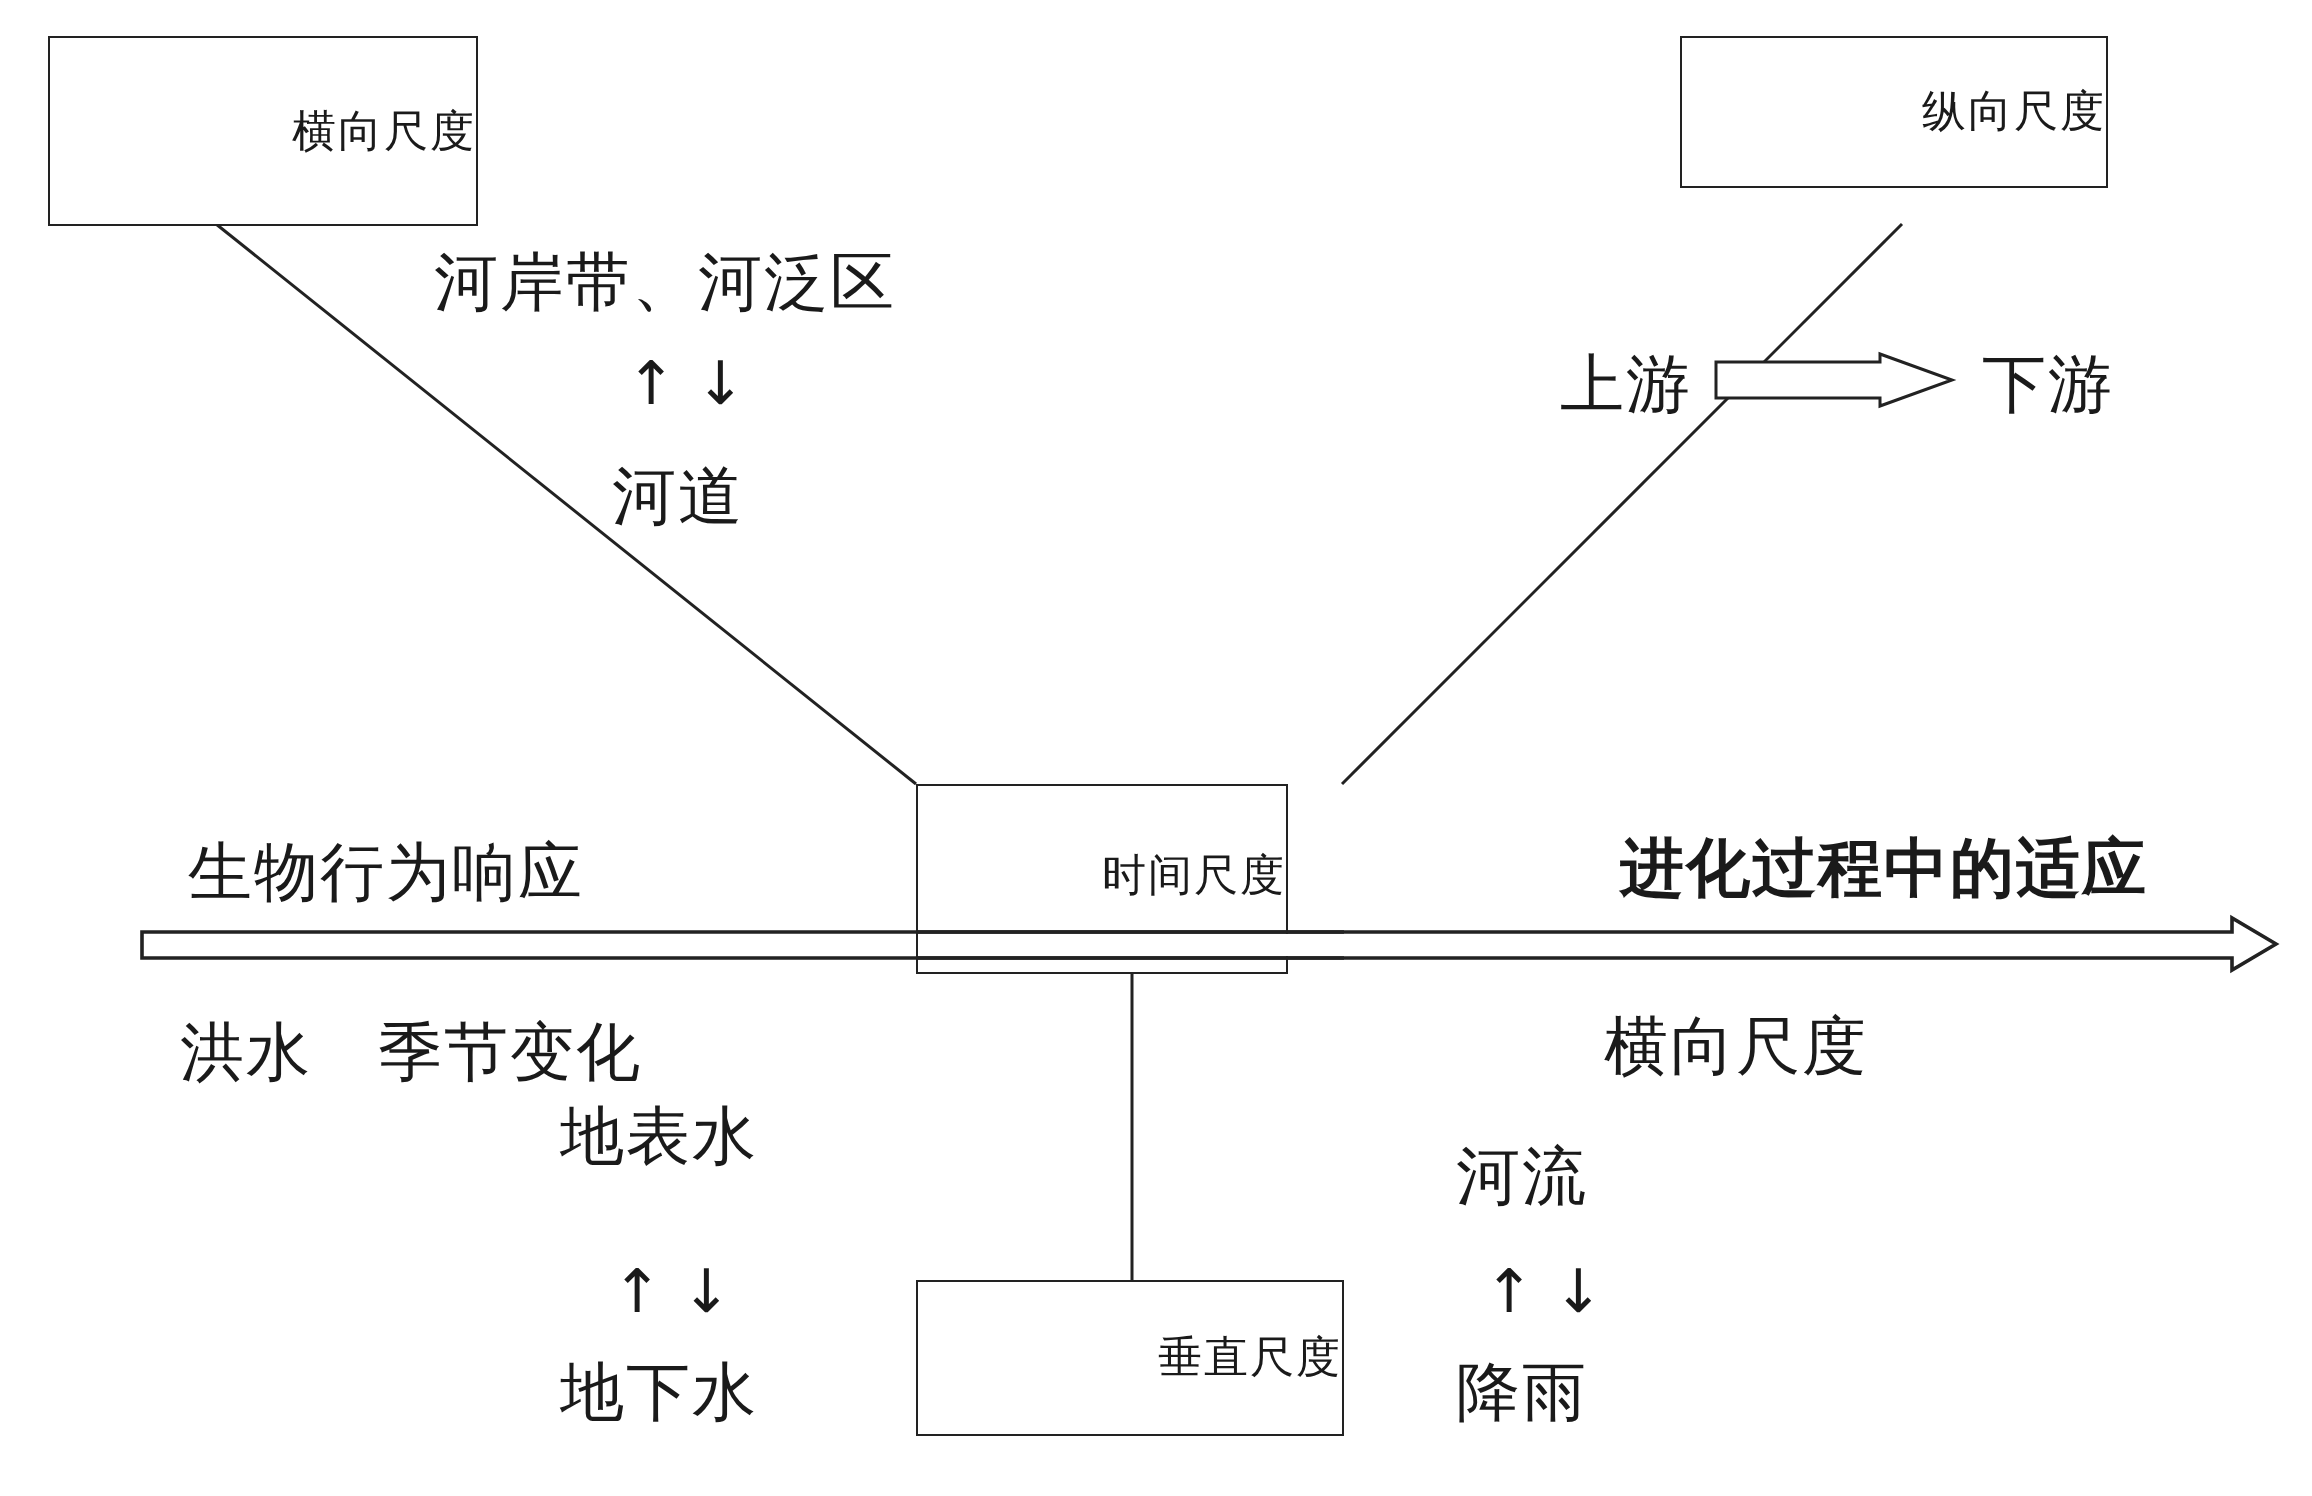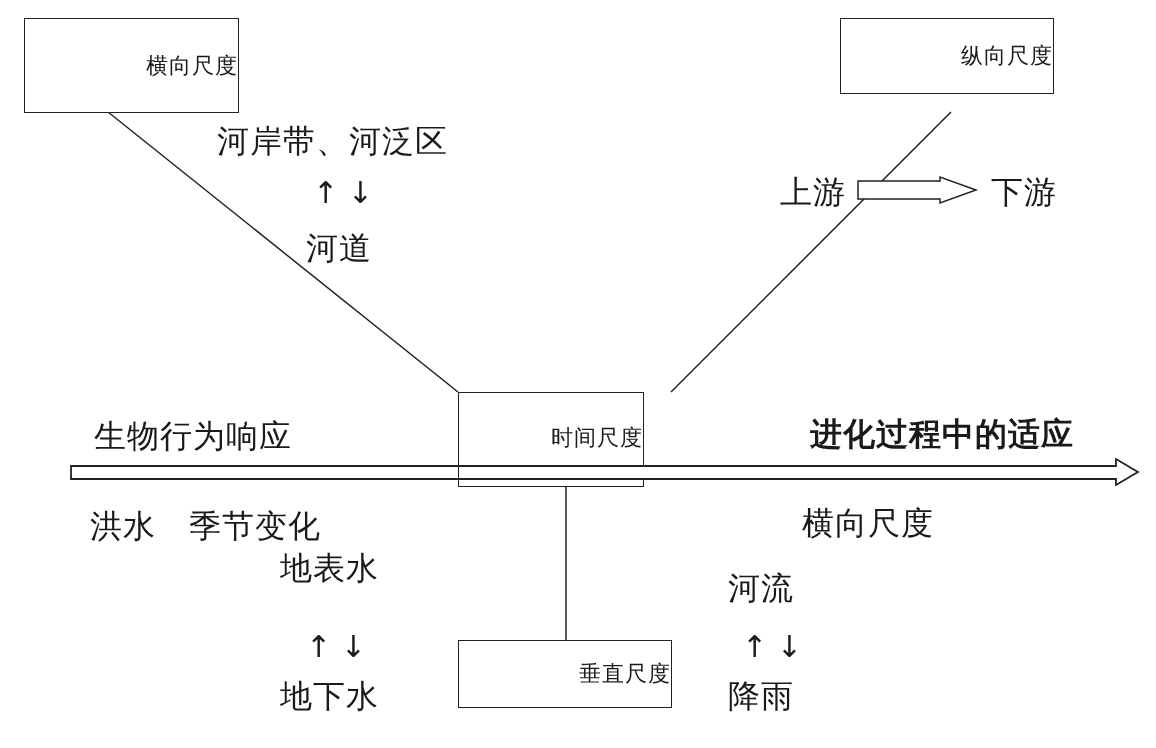--- a/index.html
+++ b/index.html
@@ -32,21 +32,21 @@
 </div>
 
 <div class="box" style="left:458px;top:392px;width:186px;height:95px;align-items:flex-start;padding-top:30px;background:transparent;">
   <span>时间尺度</span>
 </div>
 <svg class="lines" width="1156" height="748" style="pointer-events:none;">
   <rect x="459" y="467" width="212" height="11" fill="#fff"></rect>
   <line x1="458" y1="466" x2="672" y2="466" stroke="#222" stroke-width="1.8"></line>
   <line x1="458" y1="479" x2="672" y2="479" stroke="#222" stroke-width="1.8"></line>
 </svg>
-<div class="box" style="left:458px;top:640px;width:214px;height:68px;padding-left:24px;">
+<div class="box" style="left:458px;top:640px;width:214px;height:78px;padding-left:24px;">
   <span>垂直尺度</span>
 </div>
 
 <div class="lbl" style="left:217px;top:125px;">河岸带、河泛区</div>
 <div class="arr" style="left:313px;top:178px;">↑ ↓</div>
 <div class="lbl" style="left:306px;top:232px;text-align:right;">河道</div>
 
 <div class="lbl" style="left:780px;top:176px;">上游</div>
 <div class="lbl" style="left:991px;top:176px;text-align:right;">下游</div>
 

